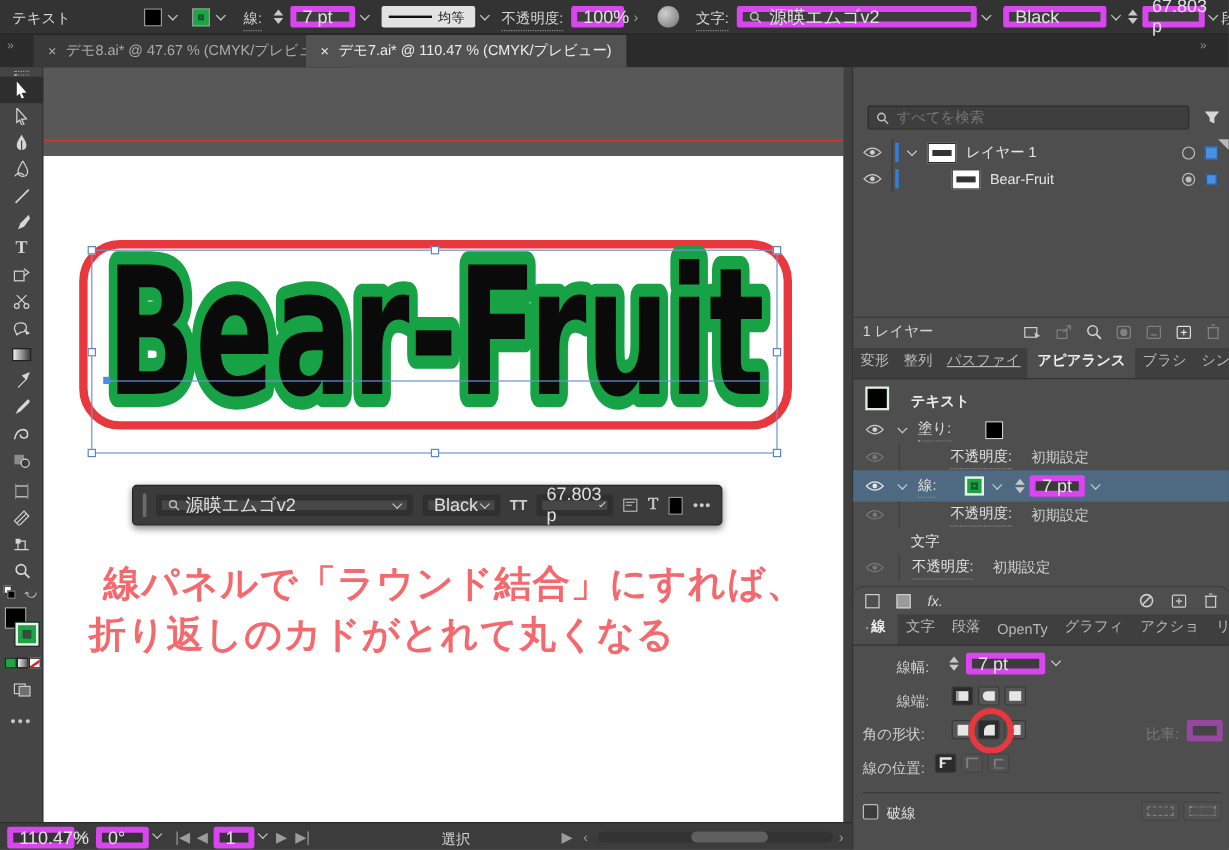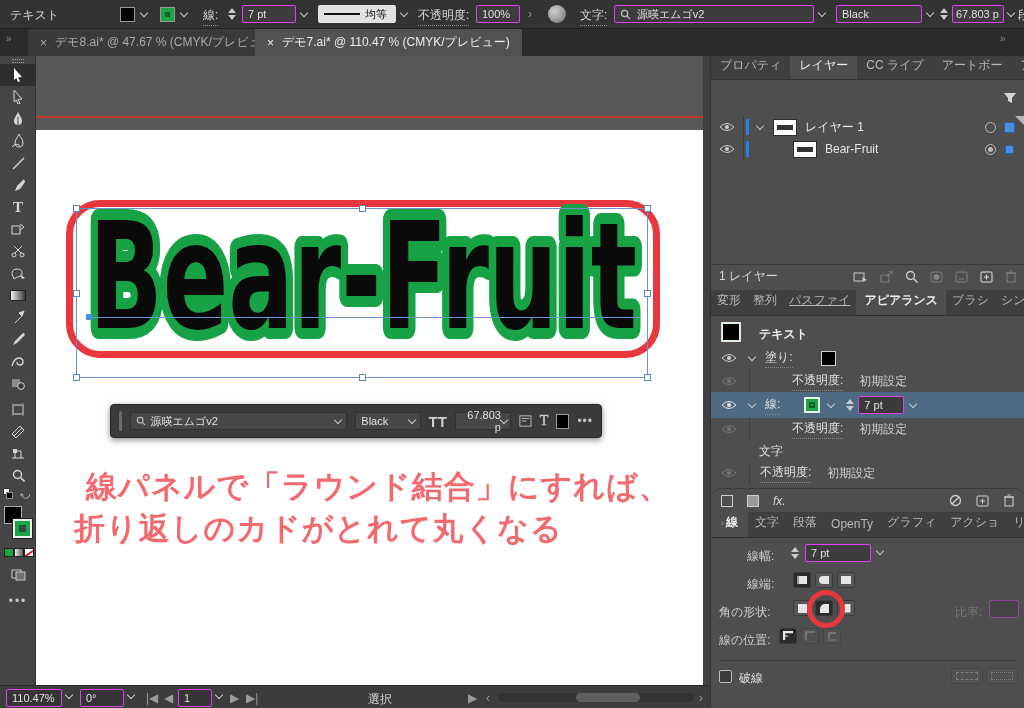--- a/index.html
+++ b/index.html
@@ -5,21 +5,21 @@
   * { margin:0; padding:0; box-sizing:border-box; }
   html,body { width:1024px; height:708px; overflow:hidden; background:#2d2d2d;
     font-family:"Liberation Sans","DejaVu Sans",sans-serif; }
   .app { position:relative; width:1024px; height:708px; background:#585858; color:#e2e2e2; font-size:12px; }
   .abs { position:absolute; }
 
   
   .topbar { position:absolute; left:0; top:0; width:1024px; height:29px; background:#333333; border-bottom:1px solid #222; z-index:30; }
   .tb-lbl { color:#d8d8d8; font-size:12px; }
   .dotted { border-bottom:1px dotted #8a8a8a; padding-bottom:1px; }
-  .field { background:#3c3c3c; border:1px solid #d946ef; border-radius:2px; color:#e0e0e0; font-size:11px; display:flex; align-items:center; padding:0 5px; height:18px;text-align:right; }
+  .field { background:#3c3c3c; border:5px solid #d946ef; border-radius:2px; color:#e0e0e0; font-size:15px; display:flex; align-items:center; padding:0 5px; height:18px; }
   .chv { width:6px; height:6px; border-right:1.4px solid #c9c9c9; border-bottom:1.4px solid #c9c9c9; transform:rotate(45deg); display:inline-block; margin-top:-3px; }
   .stp { display:inline-flex; flex-direction:column; gap:2px; }
   .stp i { width:0; height:0; border-left:4px solid transparent; border-right:4px solid transparent; display:block; }
   .stp i.up { border-bottom:5px solid #c9c9c9; }
   .stp i.dn { border-top:5px solid #c9c9c9; }
   .swatch { width:15px; height:15px; border:1px solid #9a9a9a; display:inline-block; }
   .stroke-proxy { background:#1ea446; position:relative; }
   .stroke-proxy:after { content:""; position:absolute; left:4px; top:4px; right:4px; bottom:4px; border:2px solid #0c5f26; background:#fff0; }
 
   
@@ -294,21 +294,21 @@
               <circle cx="5" cy="5" r="3.4" fill="none" stroke="#bcbcbc" stroke-width="1.4"></circle>
               <line x1="7.6" y1="7.6" x2="11" y2="11" stroke="#bcbcbc" stroke-width="1.4"></line>
             </svg>
           <span>源暎エムゴv2</span>
           <span class="chv" style="margin-left:auto;"></span>
         </div>
         <div class="field" style="width:74px;">
           <span>Black</span>
           <span class="chv" style="margin-left:auto;"></span>
         </div>
-        <span style="font-weight:bold;font-size:15px;color:#cfcfcf;">TT</span>
+        <span style="font-weight:bold;font-size:12px;color:#cfcfcf;">TT</span>
         <div class="field" style="width:64px;padding:0 3px;">
           <span>67.803 p</span>
           <span class="chv" style="margin-left:auto;"></span>
         </div>
         <svg width="15" height="14" viewBox="0 0 15 14">
             <rect x="1" y="1" width="13" height="12" fill="none" stroke="#c9c9c9"></rect>
             <line x1="3" y1="4" x2="12" y2="4" stroke="#c9c9c9"></line>
             <line x1="3" y1="7" x2="9" y2="7" stroke="#c9c9c9"></line>
           </svg>
         <span style="font-family:'Liberation Serif',serif;font-size:14px;color:#c9c9c9;-webkit-text-stroke:.5px #c9c9c9;">T</span>
@@ -318,29 +318,28 @@
 
       <div class="abs noteline" style="left:50px;top:336px;">線パネルで「ラウンド結合」にすれば、</div>
       <div class="abs noteline" style="left:38px;top:378px;">折り返しのカドがとれて丸くなる</div>
     </div>
   </div>
 
   <div class="abs" style="left:703px;top:56px;width:7px;height:629px;background:#404040;"></div>
 
   <div class="rightcol">
 
-    <div class="ptabbar" style="top:0;height:24px;">
-      <span class="ptab">プロパティ</span>
-      <span class="ptab active">レイヤー</span>
-      <span class="ptab">CC ライブ</span>
-      <span class="ptab">アートボー</span>
-      <span class="ptab">アセットの</span>
-
-    </div>
-
+
+    <div class="abs" style="left:12px;top:32px;width:268px;height:20px;background:#3e3e3e;border:1px solid #2c2c2c;border-radius:2px;display:flex;align-items:center;gap:6px;padding:0 6px;">
+      <svg width="11" height="11" viewBox="0 0 12 12">
+          <circle cx="5" cy="5" r="3.4" fill="none" stroke="#bcbcbc" stroke-width="1.4"></circle>
+          <line x1="7.6" y1="7.6" x2="11" y2="11" stroke="#bcbcbc" stroke-width="1.4"></line>
+        </svg>
+      <input style="background: none; border: none; outline: none; color: rgb(207, 207, 207); font-size: 12px; width: 200px;" placeholder="すべてを検索">
+    </div>
     <svg class="abs" style="left:292px;top:36px;" width="14" height="12" viewBox="0 0 14 12">
         <path d="M1 1 H13 L9 6 V11 L5 9 V6 Z" fill="#d6d6d6"></path>
       </svg>
 
     <div class="abs" style="left:0;top:60px;width:314px;height:22px;display:flex;align-items:center;">
       <svg style="margin-left:8px;" width="16" height="10" viewBox="0 0 16 10" class="eye">
           <path d="M1 5 Q8 -2 15 5 Q8 12 1 5 Z" fill="none" stroke="#cfcfcf"></path>
           <circle cx="8" cy="5" r="2" fill="#cfcfcf"></circle>
         </svg>
       <span style="width:1px;height:22px;background:#3a3a3a;margin-left:8px;"></span>

